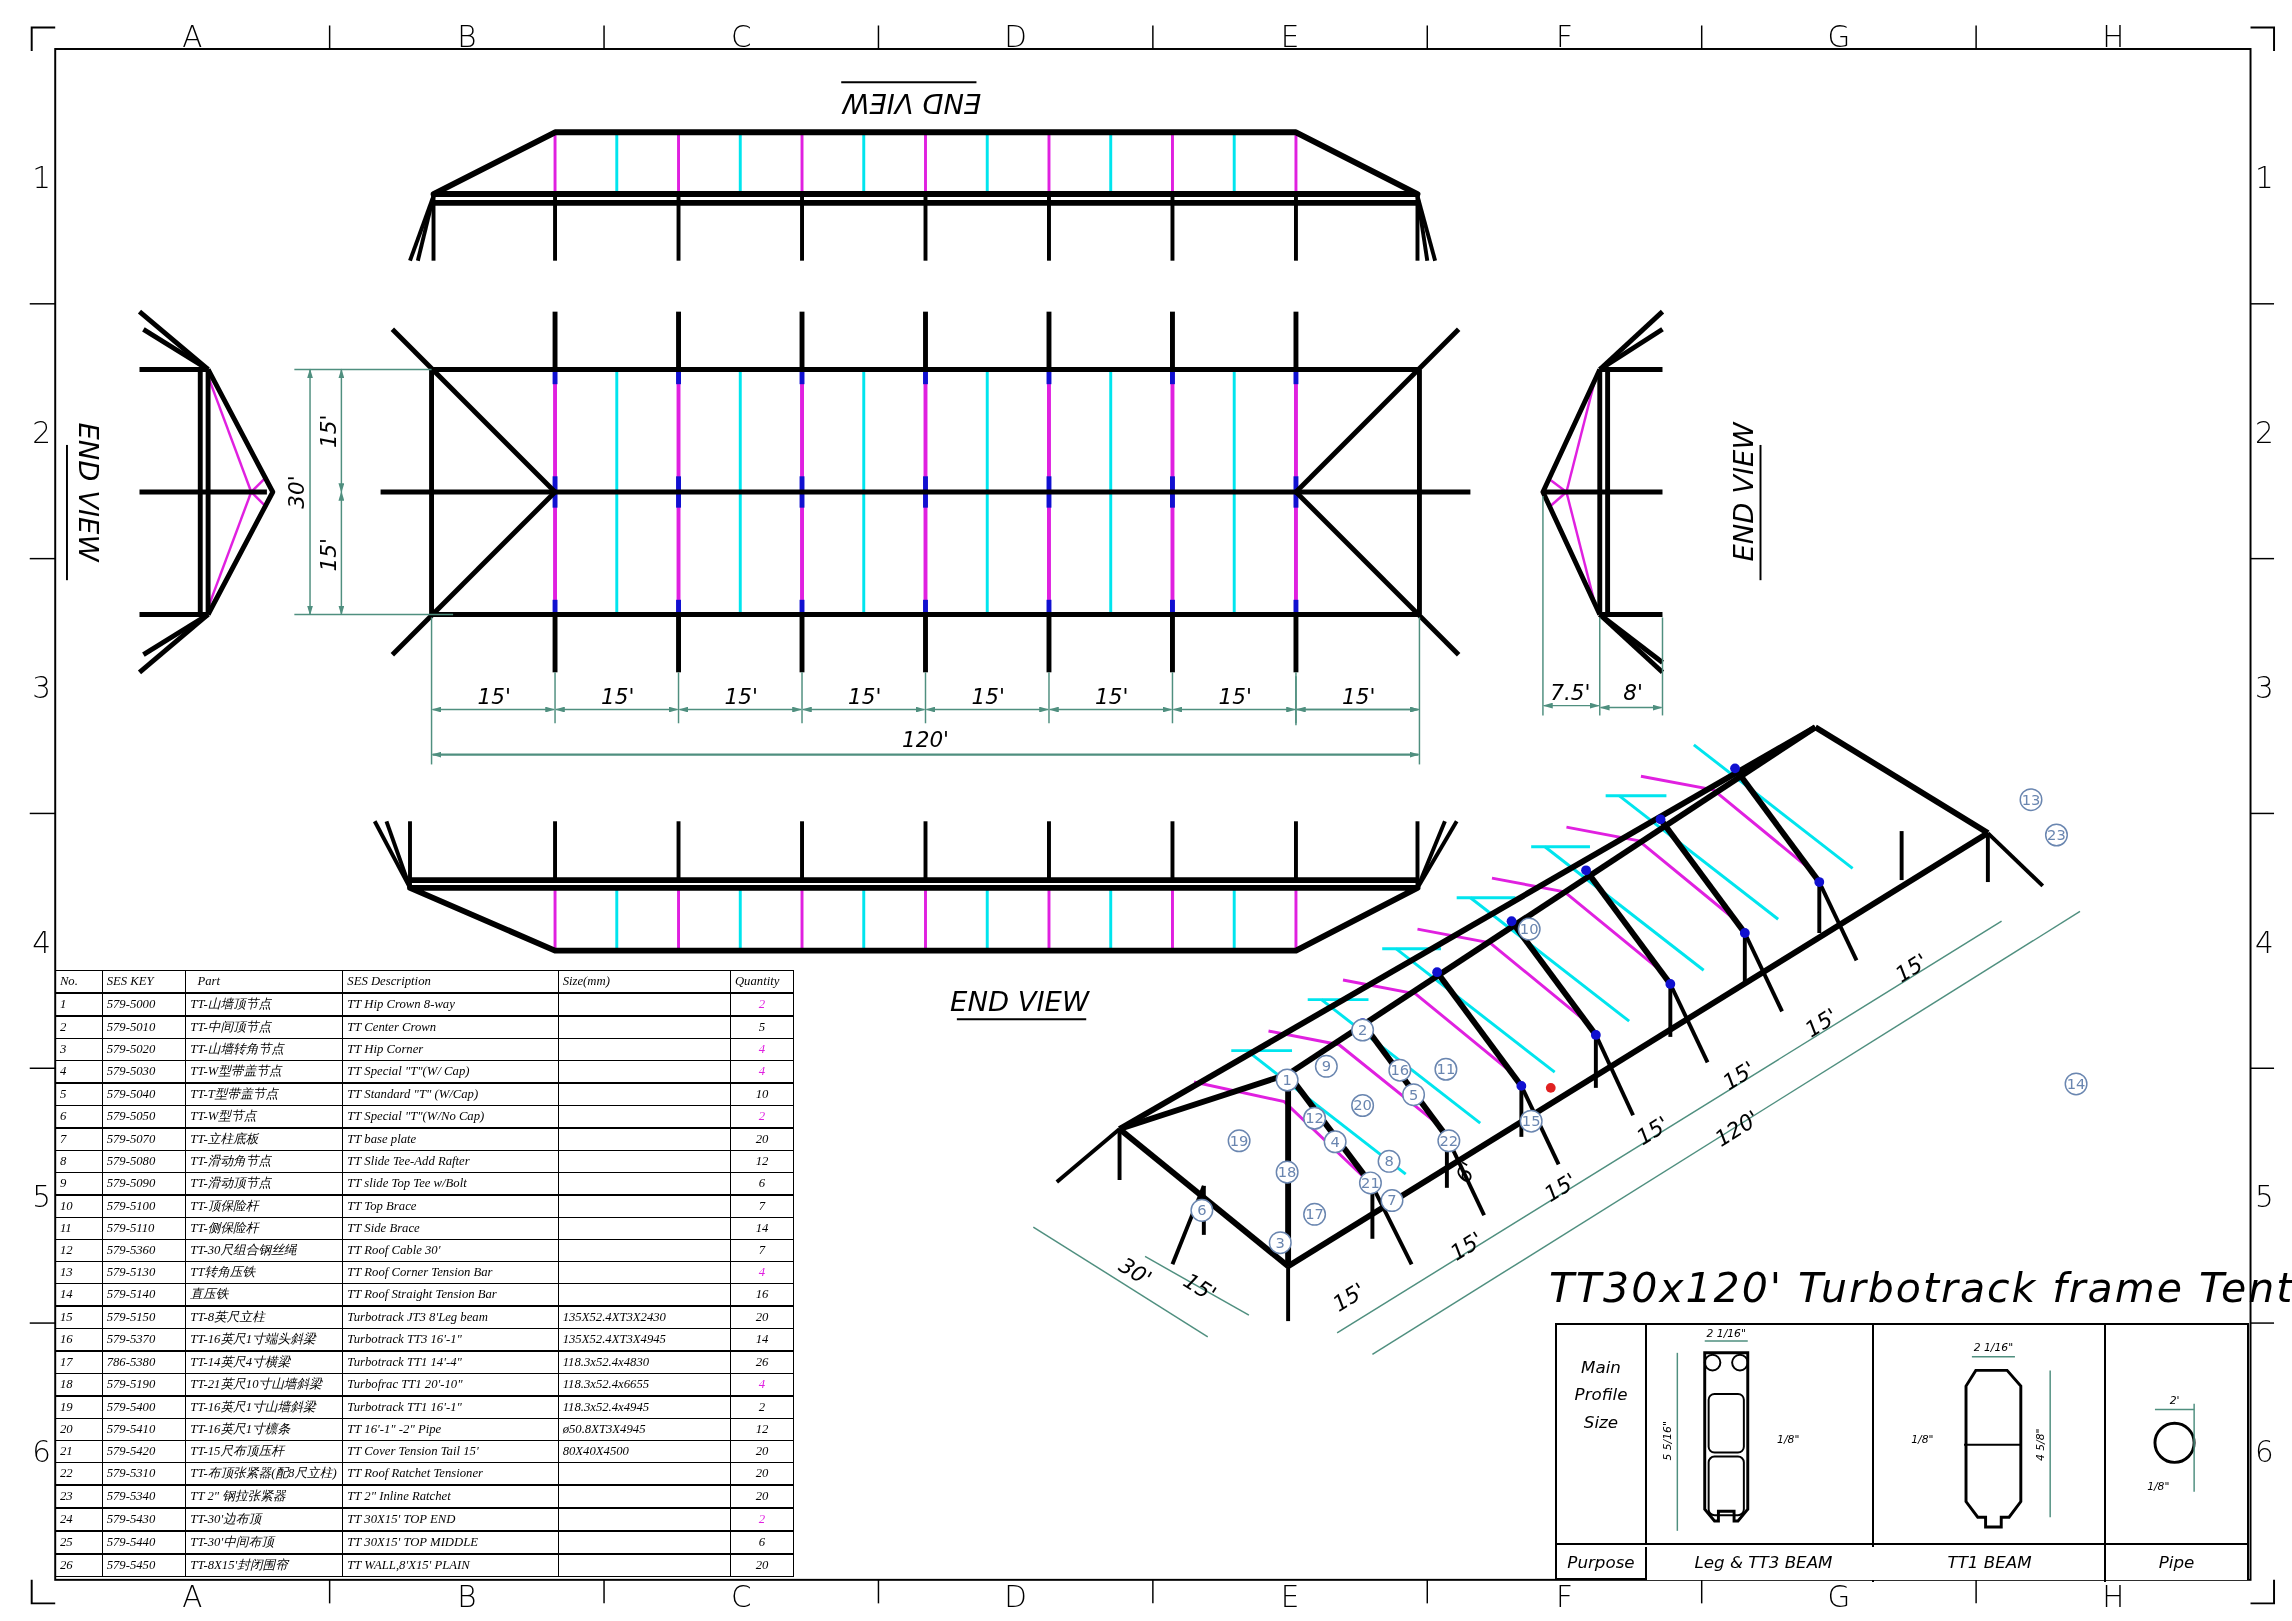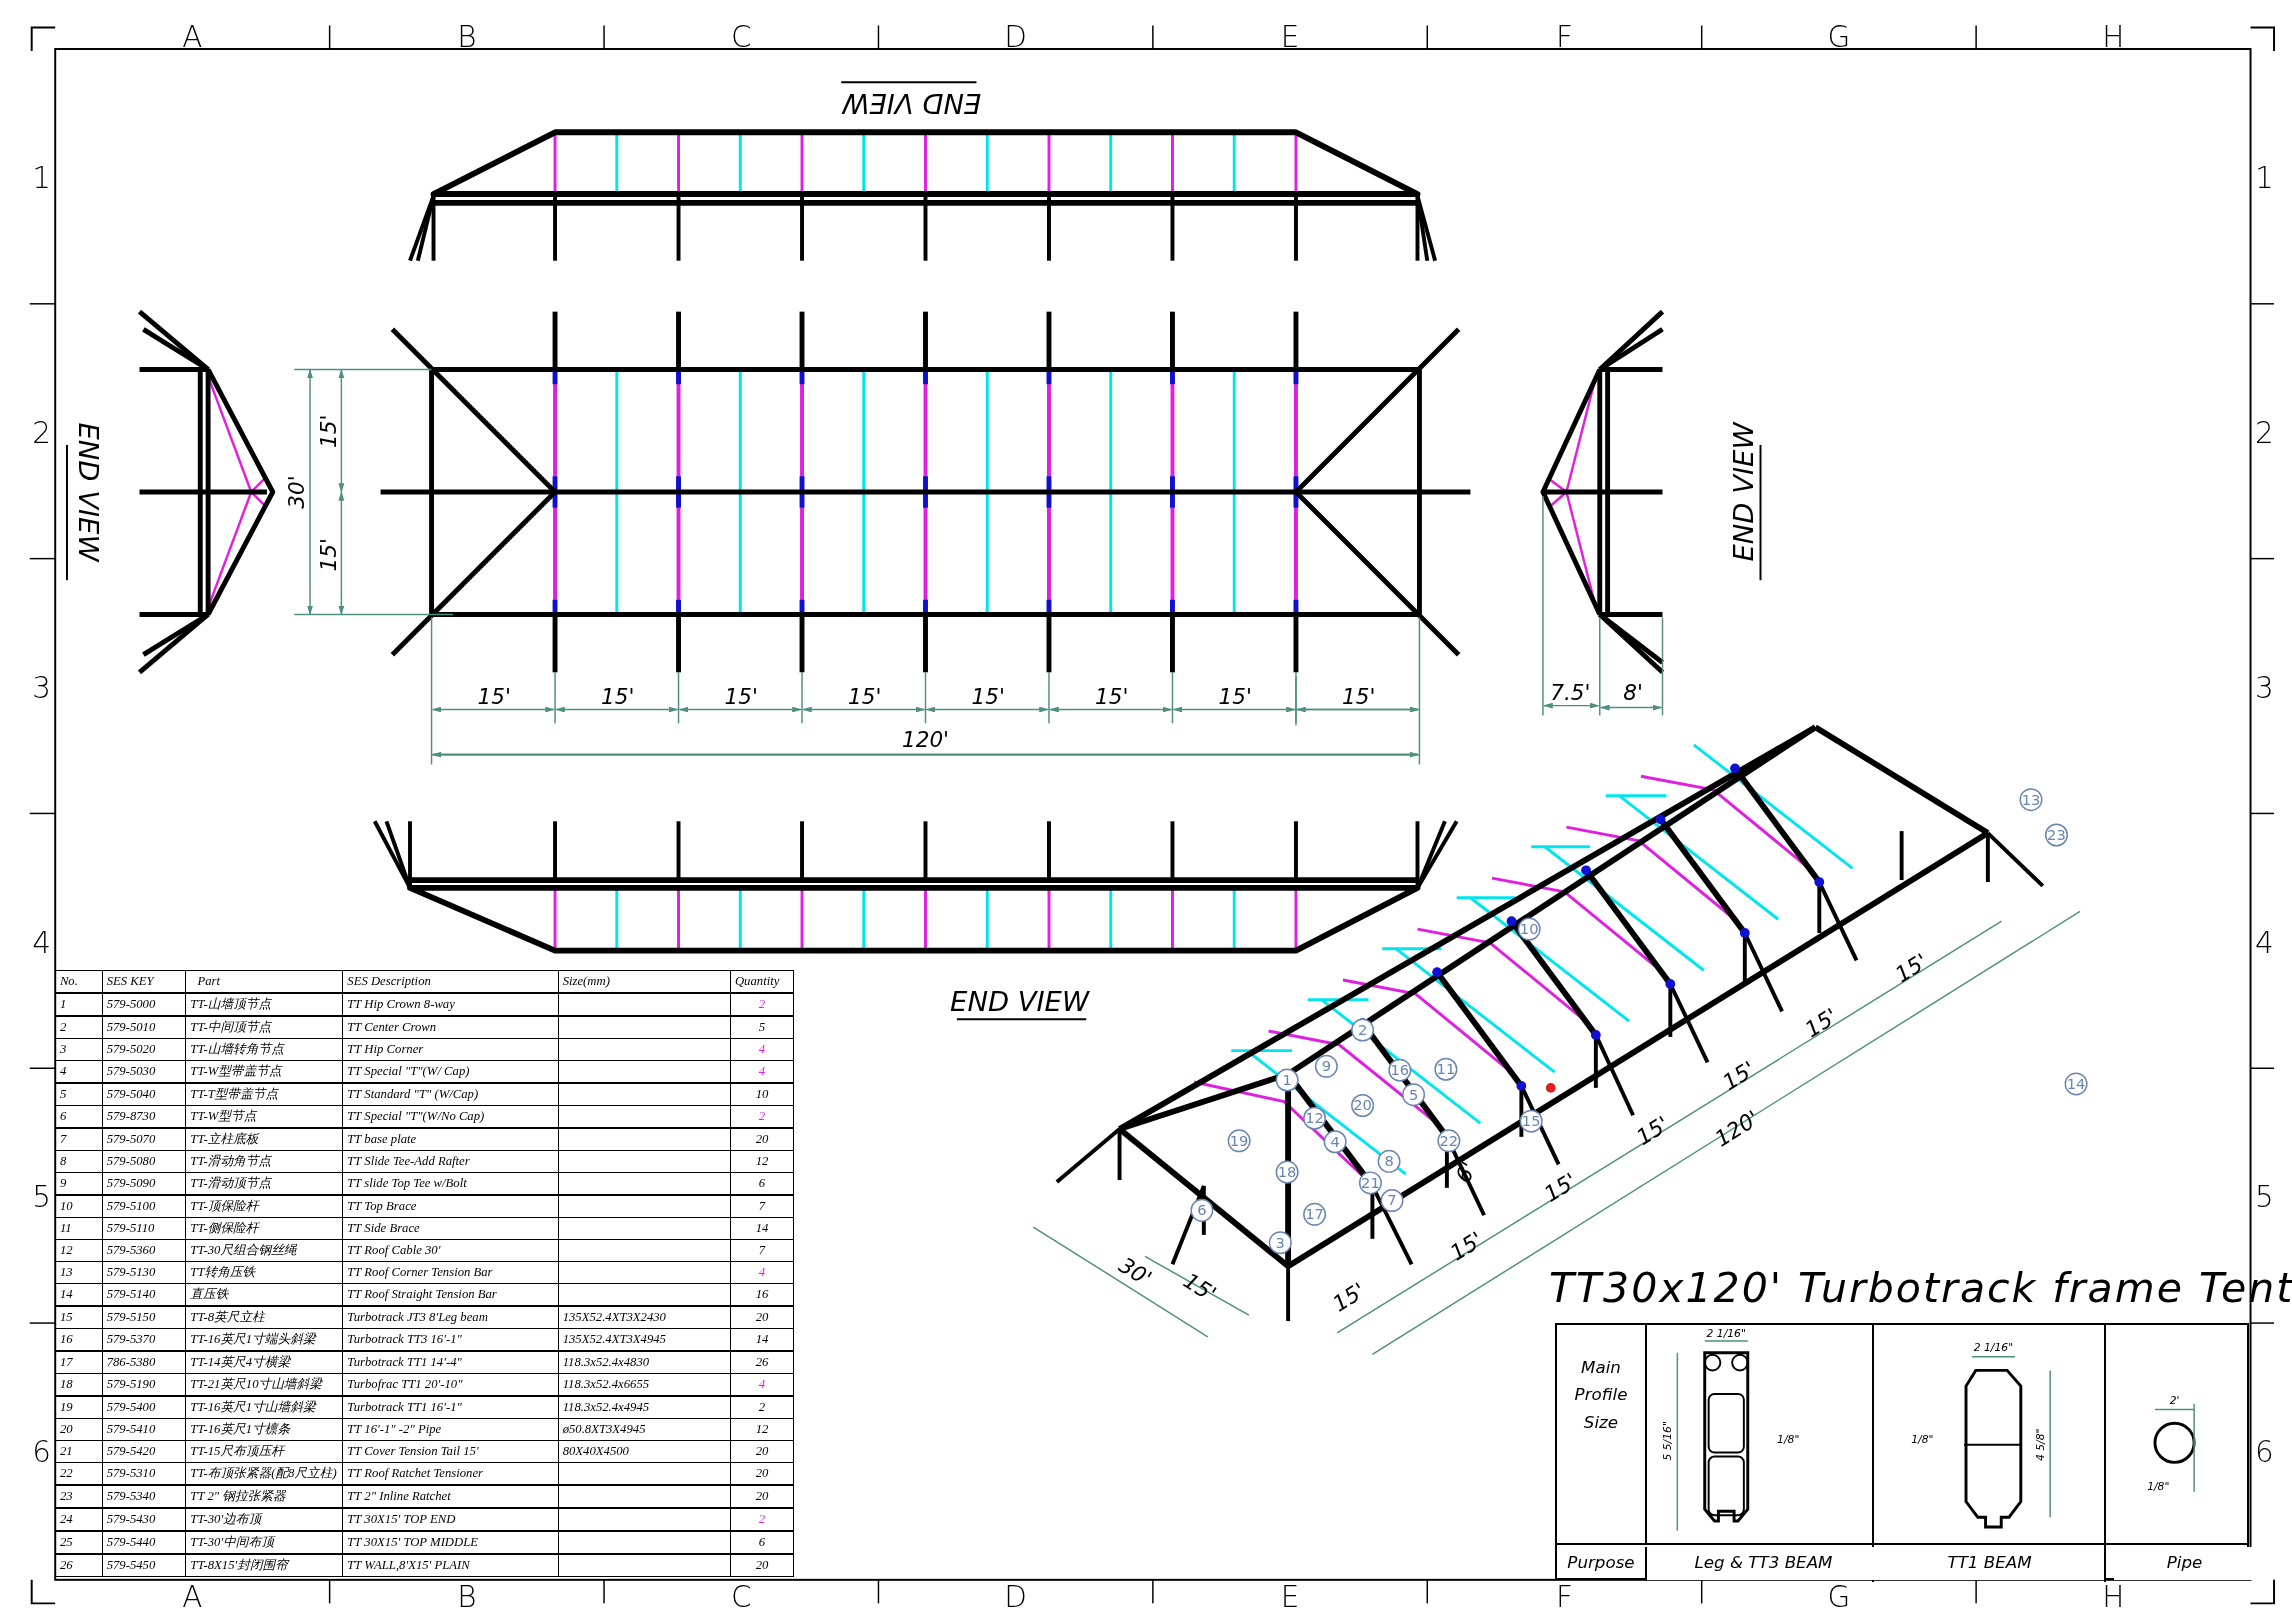--- a/index.html
+++ b/index.html
@@ -582,21 +582,21 @@
       <tr>
         <td>5</td>
         <td>579-5040</td>
         <td>TT-T型带盖节点</td>
         <td>TT Standard "T" (W/Cap)</td>
         <td></td>
         <td class="qty">10</td>
       </tr>
       <tr class="thick">
         <td>6</td>
-        <td>579-8730</td>
+        <td>579-5050</td>
         <td>TT-W型节点</td>
         <td>TT Special "T"(W/No Cap)</td>
         <td></td>
         <td class="qty mag">2</td>
       </tr>
       <tr>
         <td>7</td>
         <td>579-5070</td>
         <td>TT-立柱底板</td>
         <td>TT base plate</td>
@@ -792,15 +792,15 @@
       <line x1="50" y1="86" x2="90" y2="86" stroke="#4f8f7f" stroke-width="1.5"></line>
       <line x1="90" y1="80" x2="90" y2="170" stroke="#4f8f7f" stroke-width="1.5"></line>
       <text x="70" y="80" font-size="11" font-style="italic" text-anchor="middle" font-family="DejaVu Sans, sans-serif">2'</text>
       <text x="42" y="168" font-size="11" font-style="italic" font-family="DejaVu Sans, sans-serif">1/8"</text>
     </svg>
   </div>
   <div class="tbrow"></div>
   <div class="tbcell" style="left:0;top:222px;width:90px;height:33px;line-height:31px;border-right:2px solid #000;">Purpose</div>
   <div class="tbcell" style="left:90px;top:222px;width:235px;height:33px;line-height:31px;background:#fff;">Leg &amp; TT3 BEAM</div>
   <div class="tbcell" style="left:318px;top:222px;width:231px;height:33px;line-height:31px;background:#fff;">TT1 BEAM</div>
-  <div class="tbcell" style="left:549px;top:222px;width:141px;height:33px;line-height:31px;border-right:none;background:#fff;margin-left:8px;">Pipe</div>
+  <div class="tbcell" style="left:549px;top:222px;width:141px;height:33px;line-height:31px;border-right:none;background:#fff;">Pipe</div>
 </div>
 
 
 </body></html>

